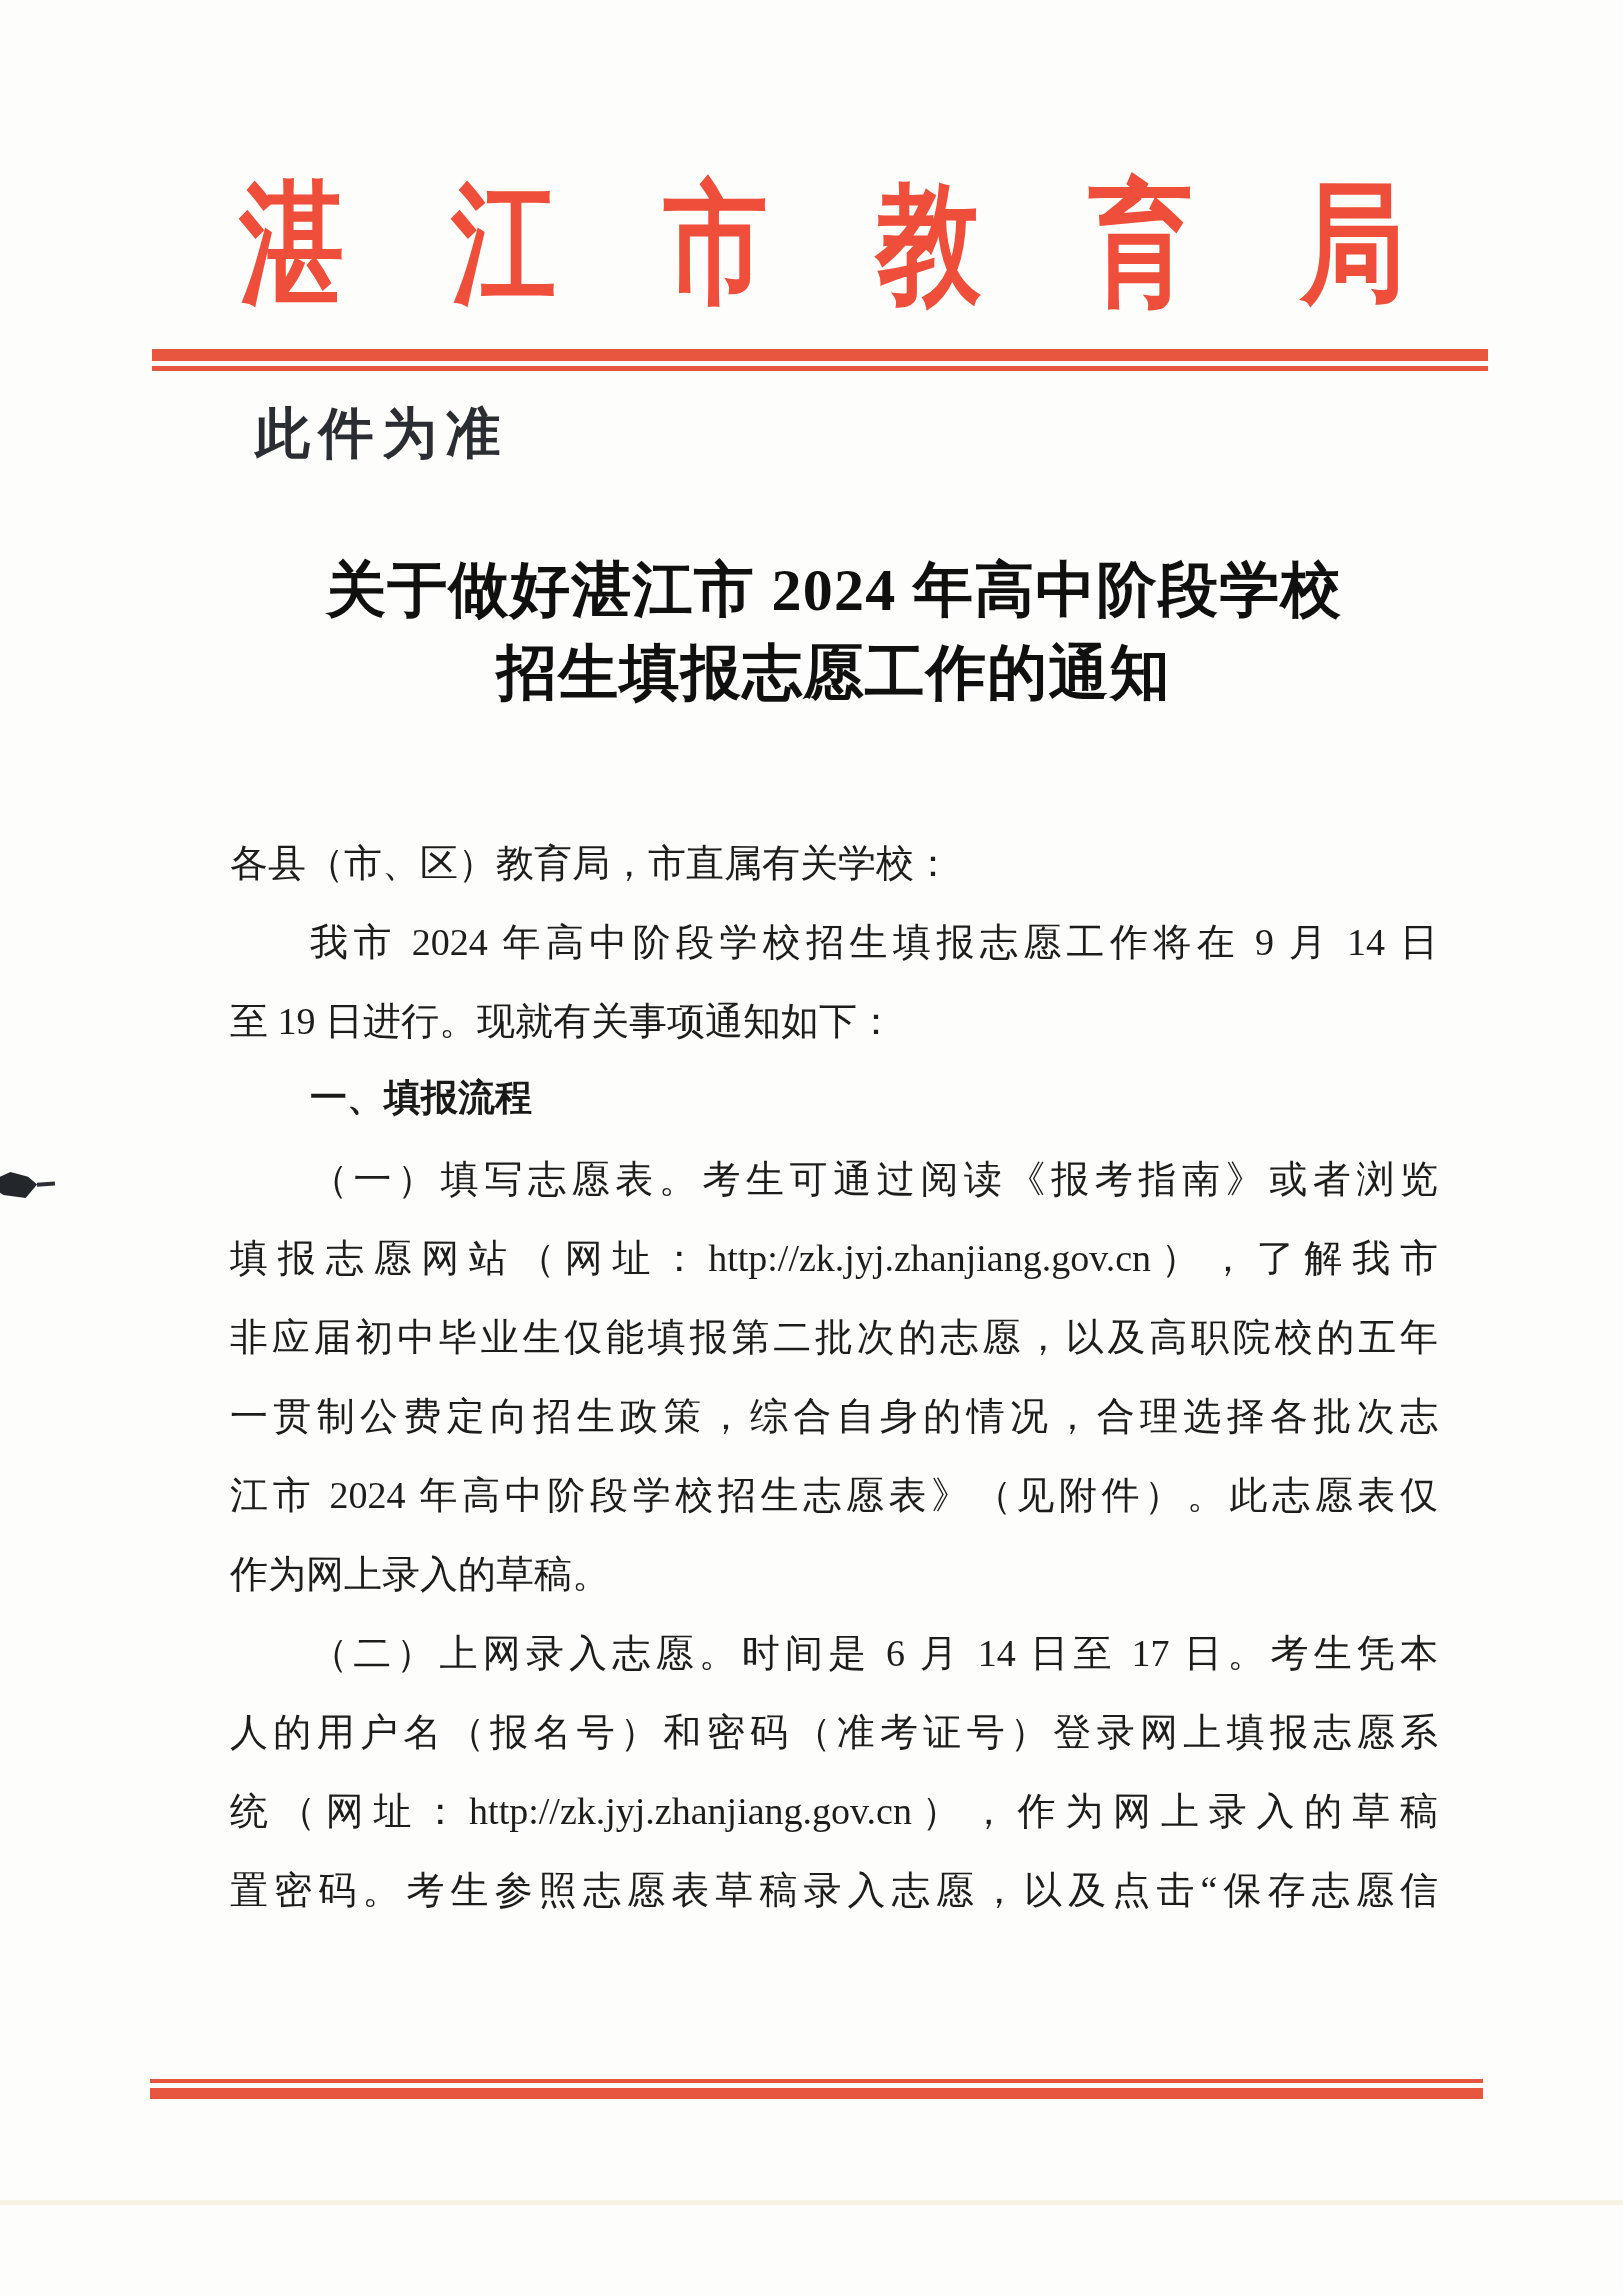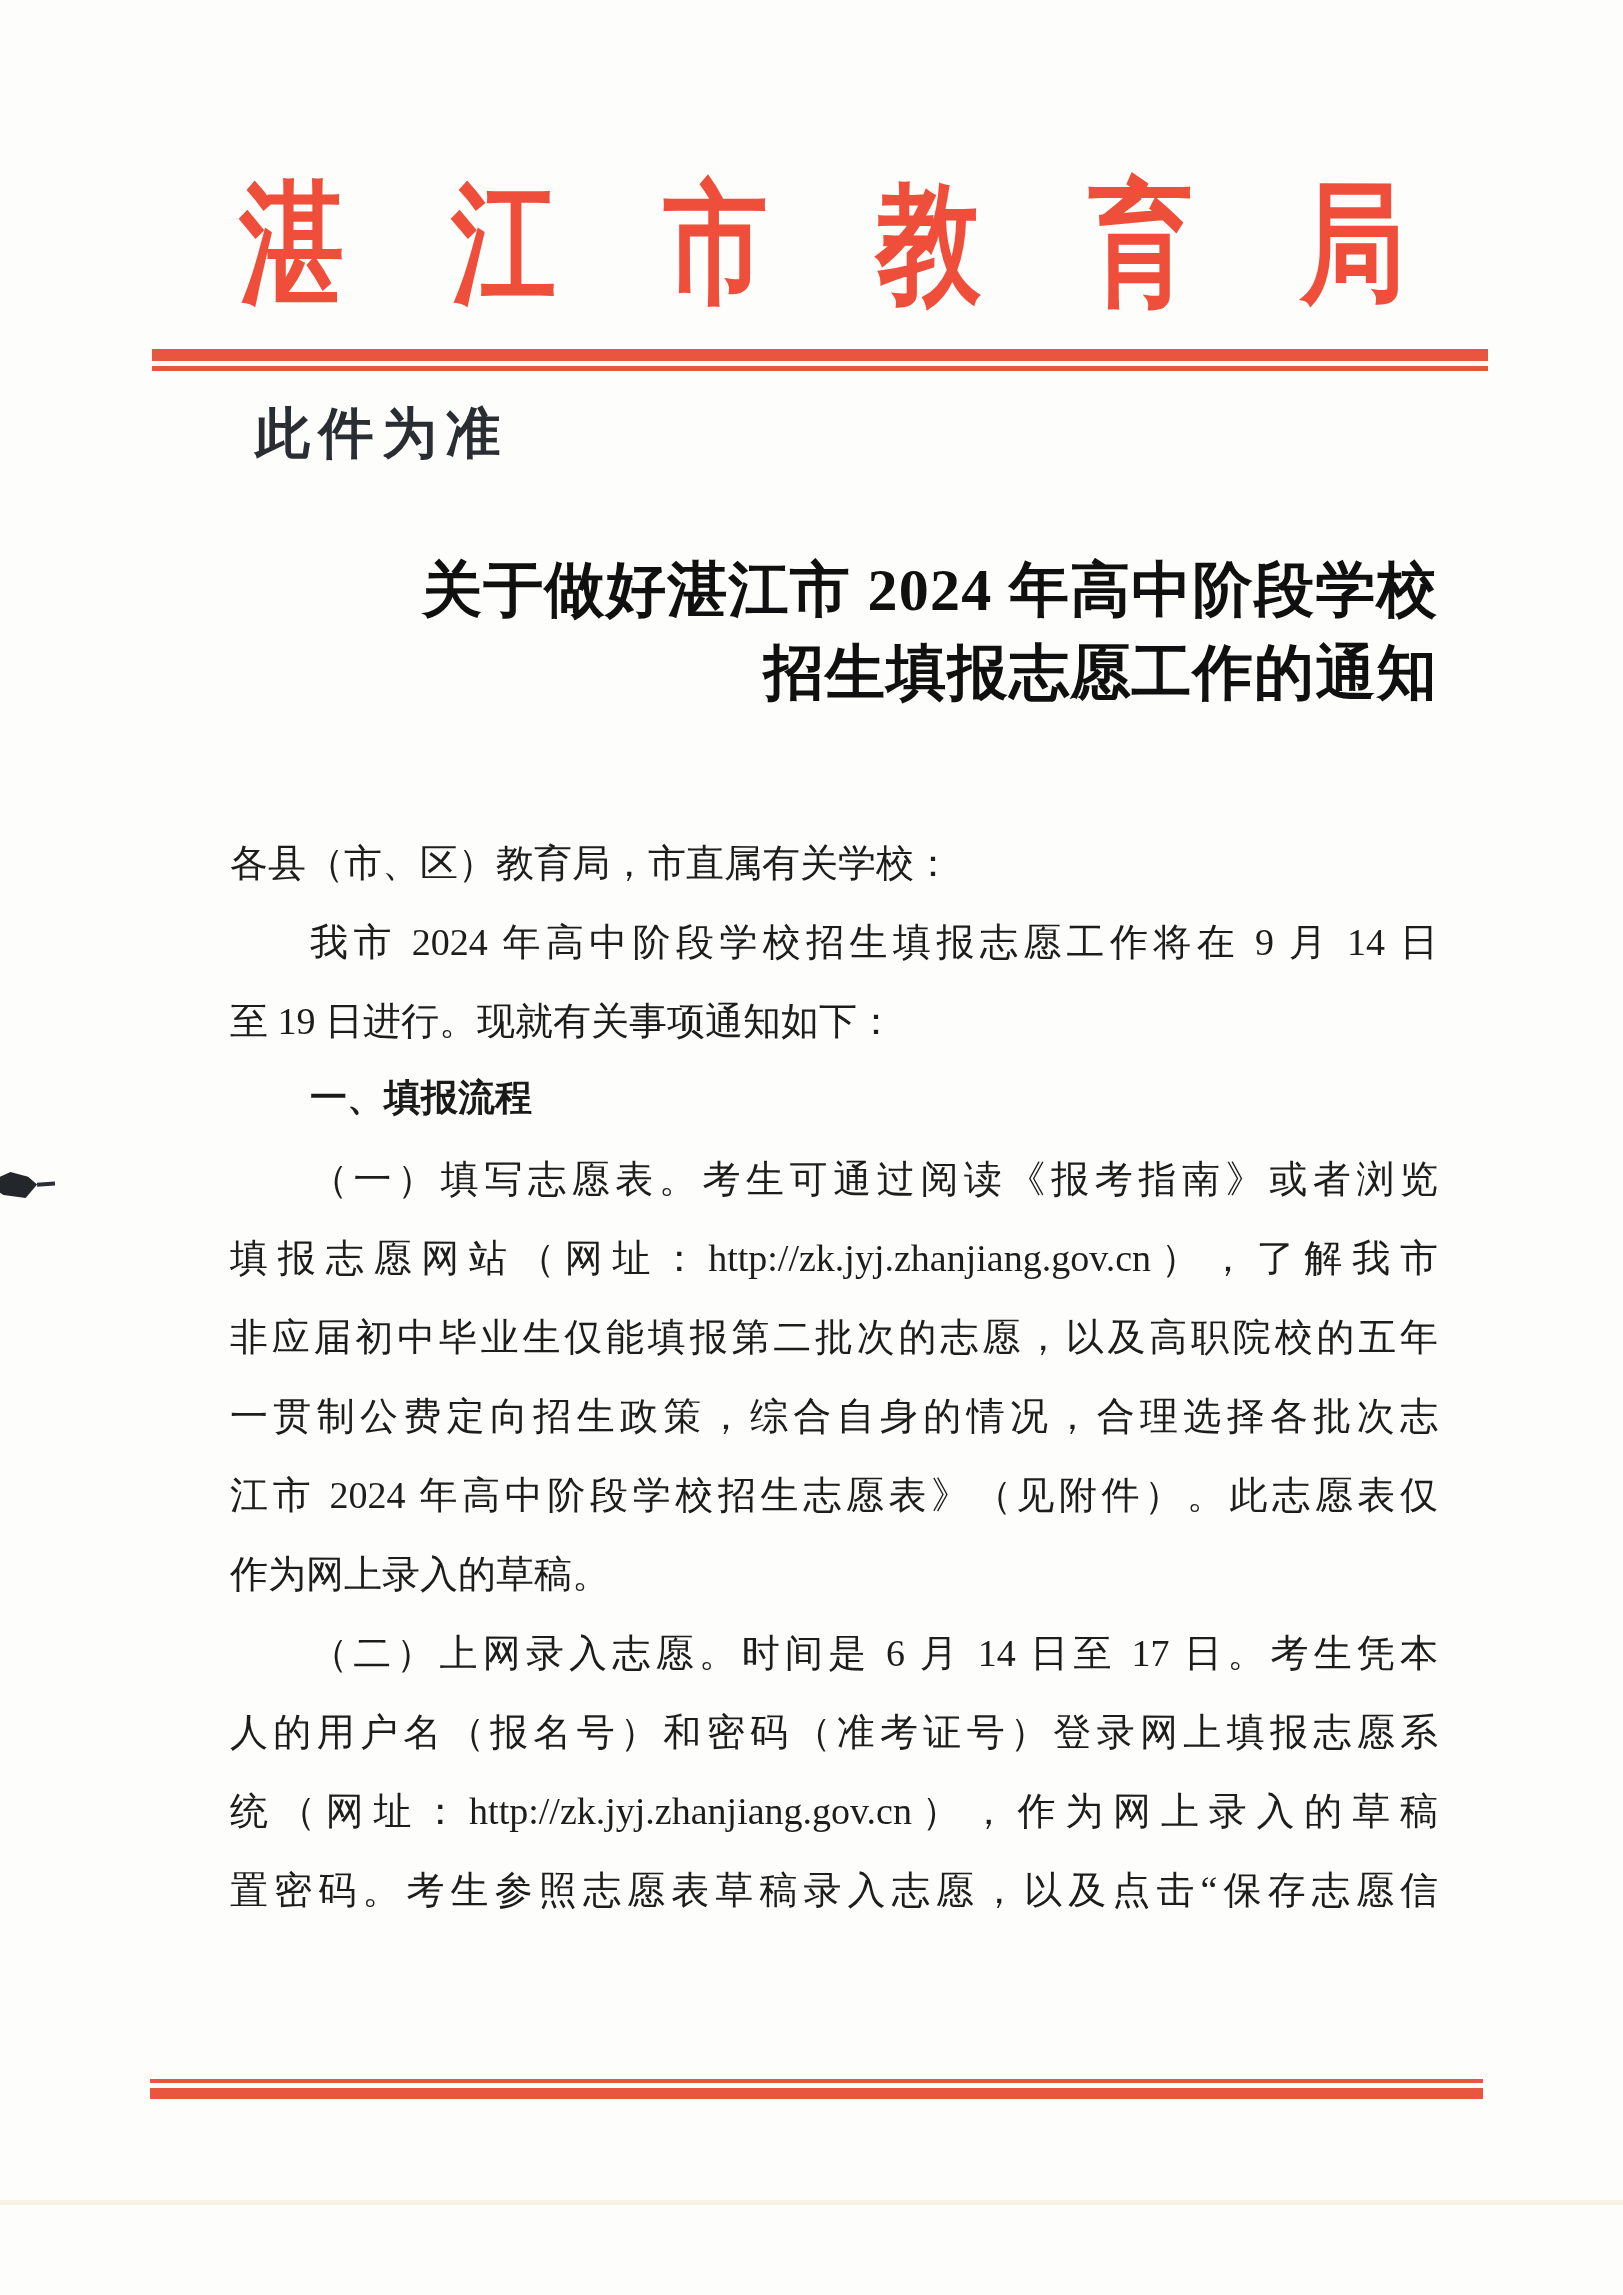--- a/index.html
+++ b/index.html
@@ -45,21 +45,21 @@
     color: #2a2d31;
     line-height: 1.3;
     margin-left: 33px;
   }
 
   
   .doc-title {
     position: absolute;
     left: 230px; top: 549px;
     width: 1208px;
-    text-align: right;
+    text-align: center;
     font-weight: bold;
     color: #101010;
     font-size: 60px;
     line-height: 83px;
     letter-spacing: 1.3px;
   }
 
   
   .doc-body {
     position: absolute;

